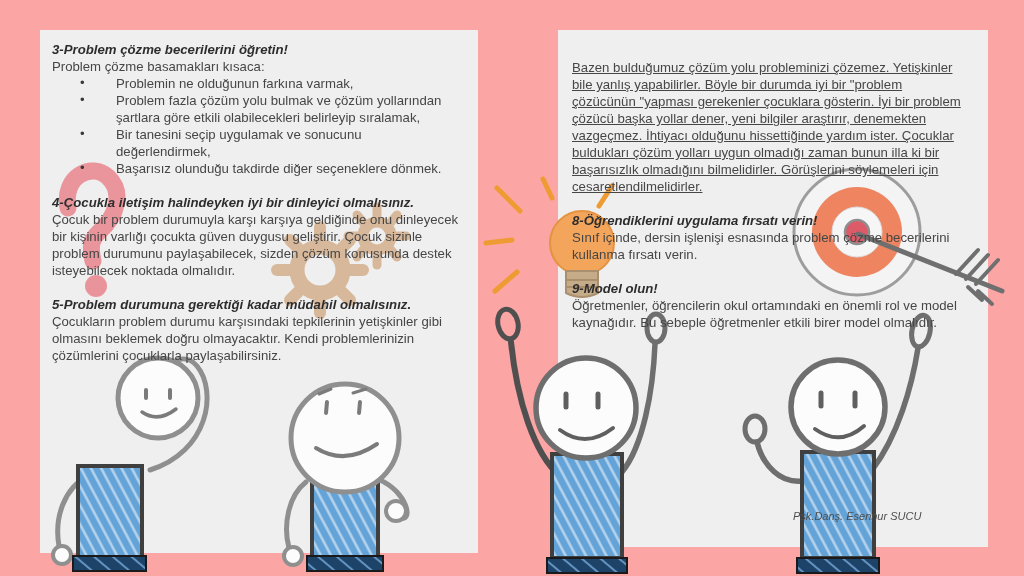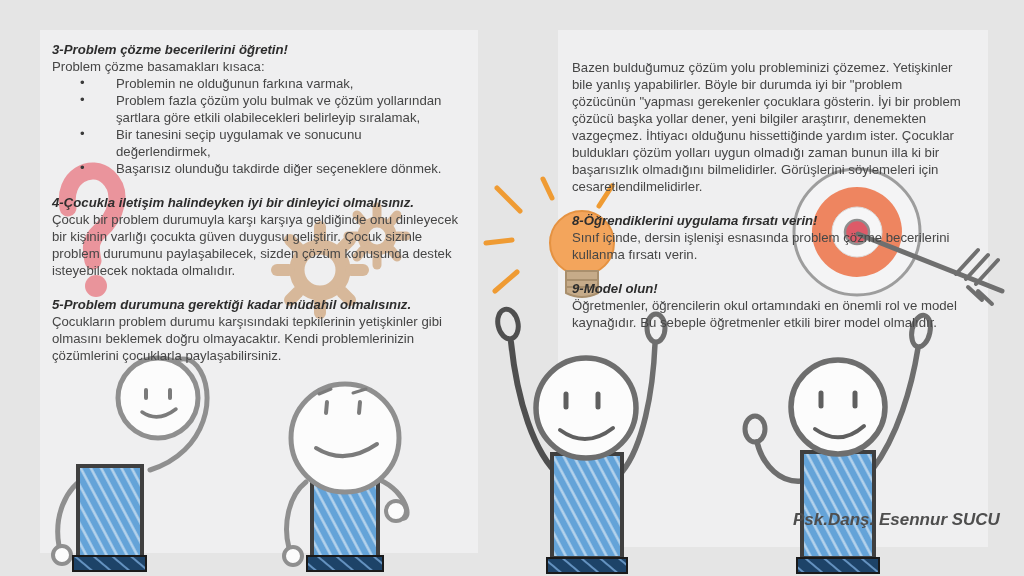--- a/index.html
+++ b/index.html
@@ -1,34 +1,34 @@
 <!DOCTYPE html>
 <html><head>
 <meta charset="utf-8">
 <style>
   html,body{margin:0;padding:0;background:#ffffff;}
-  .canvas{position:relative;width:1024px;height:576px;background:#e5e5e5;overflow:hidden;
+  .canvas{position:relative;width:1024px;height:576px;background:#fca5a5;overflow:hidden;
           font-family:"Liberation Sans","DejaVu Sans",sans-serif;}
   .panel{position:absolute;background:#efeff0;z-index:0;}
   .panel-left{left:40px;top:30px;width:438px;height:523px;}
   .panel-right{left:558px;top:30px;width:430px;height:517px;}
   .art{position:absolute;left:0;top:0;z-index:1;pointer-events:none;}
   .textcol{position:absolute;z-index:2;font-size:13.2px;line-height:17px;color:#464646;}
   .textcol-left{left:52px;top:41px;width:414px;}
   .textcol-right{left:572px;top:42px;width:392px;}
   .h{font-weight:bold;font-style:italic;color:#2d2d2d;}
   .h.narrow{max-width:300px;}
   .sec{margin-bottom:17px;}
   .sec.tight{margin-bottom:0;}
-  .gapped{margin-top:17px;}
+  .gapped{margin-top:17px;text-decoration:underline;}
   ul.bullets{list-style:none;margin:0;padding:0;}
   ul.bullets li{position:relative;padding-left:64px;padding-right:10px;}
   ul.bullets li::before{content:"\2022";position:absolute;left:28px;top:-1px;color:#3a3a3a;}
   .signature{position:absolute;left:793px;top:510px;z-index:2;font-style:italic;
-             font-size:17px;color:#4e4e4e;font-weight:bold;}
+             font-size:11px;color:#4e4e4e;}
 </style>
 </head>
 <body>
 
 <div class="canvas">
 
   <div class="panel panel-left"></div>
   <div class="panel panel-right"></div>
 
   <svg class="art" width="1024" height="576" viewBox="0 0 1024 576">

